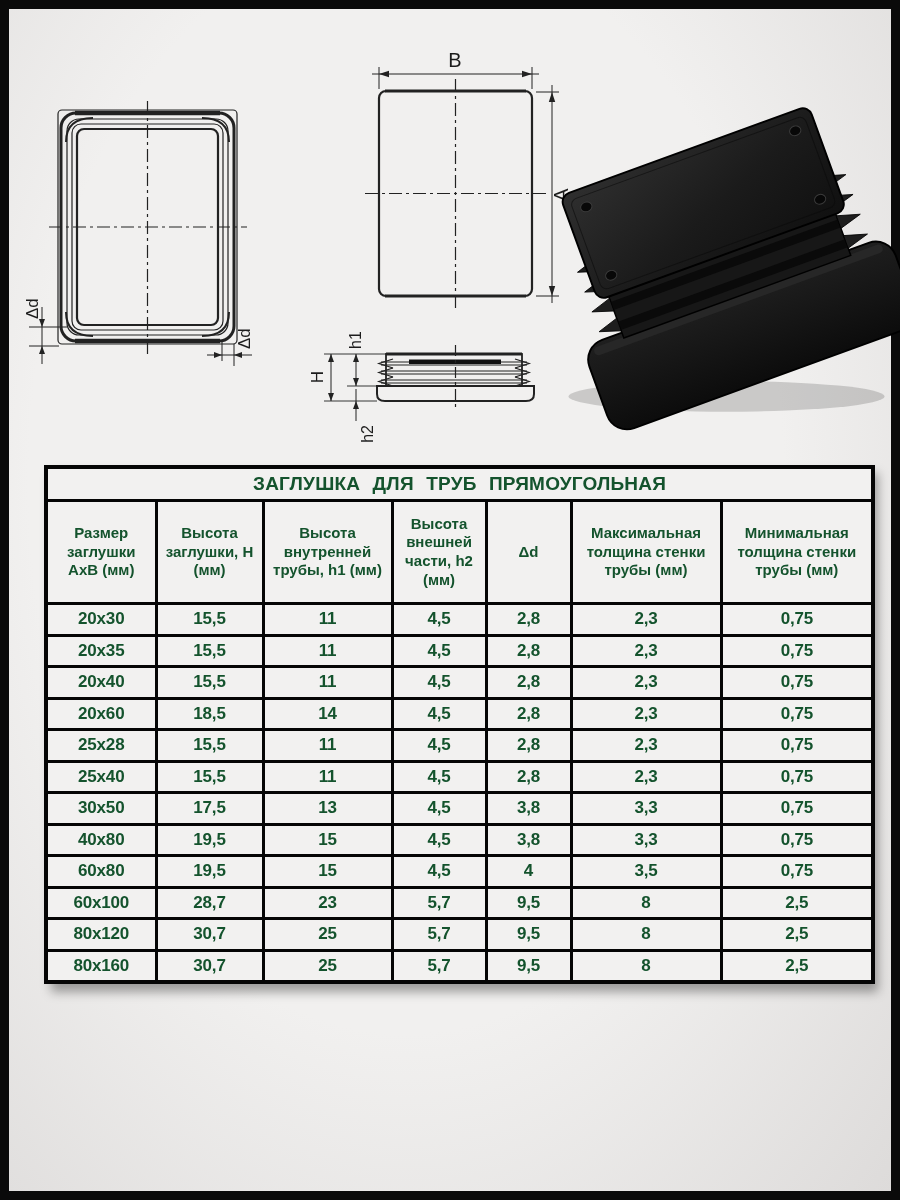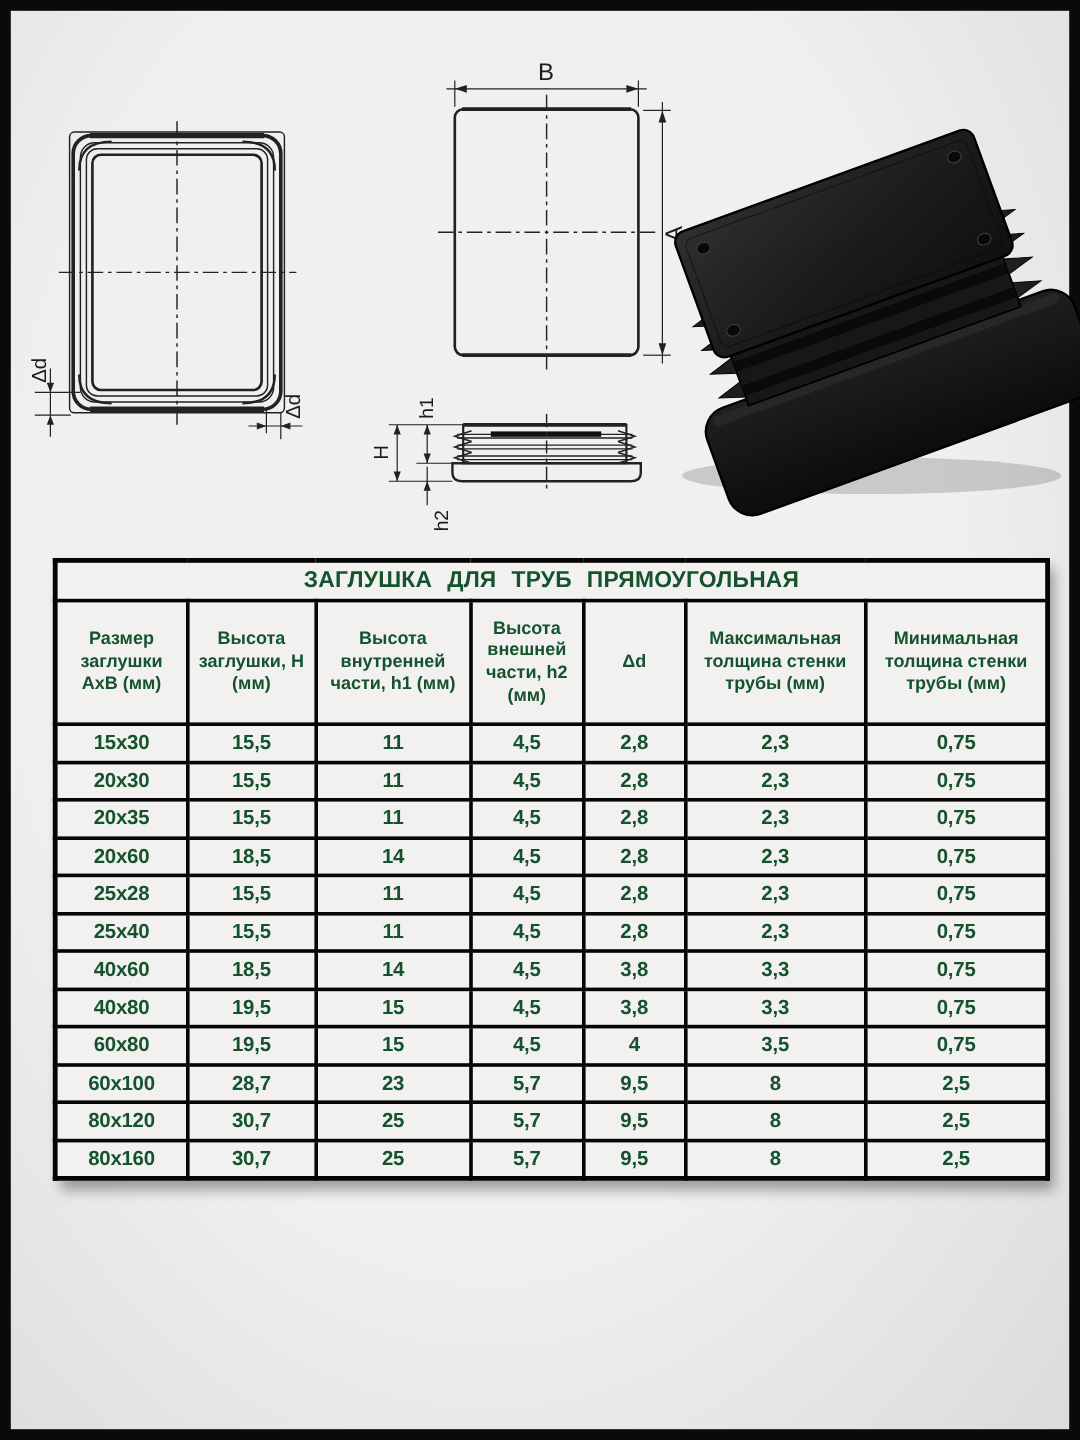--- a/index.html
+++ b/index.html
@@ -217,48 +217,48 @@
             <col style="width:150px">
             <col style="width:152px">
         </colgroup>
         <thead>
           <tr>
             <th class="title-cell" colspan="7">ЗАГЛУШКА ДЛЯ ТРУБ ПРЯМОУГОЛЬНАЯ</th>
           </tr>
           <tr class="head-row">
             <th>Размер заглушки АхВ (мм)</th>
             <th>Высота заглушки, Н (мм)</th>
-            <th>Высота внутренней части, h1 (мм)</th>
+            <th>Высота внутренней трубы, h1 (мм)</th>
             <th>Высота внешней части, h2 (мм)</th>
             <th>Δd</th>
             <th>Максимальная толщина стенки трубы (мм)</th>
             <th>Минимальная толщина стенки трубы (мм)</th>
           </tr>
         </thead>
         <tbody>
             <tr>
-              <td>15x30</td>
-              <td>15,5</td>
-              <td>11</td>
-              <td>4,5</td>
-              <td>2,8</td>
-              <td>2,3</td>
-              <td>0,75</td>
-            </tr>
-            <tr>
               <td>20x30</td>
               <td>15,5</td>
               <td>11</td>
               <td>4,5</td>
               <td>2,8</td>
               <td>2,3</td>
               <td>0,75</td>
             </tr>
             <tr>
               <td>20x35</td>
+              <td>15,5</td>
+              <td>11</td>
+              <td>4,5</td>
+              <td>2,8</td>
+              <td>2,3</td>
+              <td>0,75</td>
+            </tr>
+            <tr>
+              <td>20x40</td>
               <td>15,5</td>
               <td>11</td>
               <td>4,5</td>
               <td>2,8</td>
               <td>2,3</td>
               <td>0,75</td>
             </tr>
             <tr>
               <td>20x60</td>
               <td>18,5</td>
@@ -280,23 +280,23 @@
             <tr>
               <td>25x40</td>
               <td>15,5</td>
               <td>11</td>
               <td>4,5</td>
               <td>2,8</td>
               <td>2,3</td>
               <td>0,75</td>
             </tr>
             <tr>
-              <td>40x60</td>
-              <td>18,5</td>
-              <td>14</td>
+              <td>30x50</td>
+              <td>17,5</td>
+              <td>13</td>
               <td>4,5</td>
               <td>3,8</td>
               <td>3,3</td>
               <td>0,75</td>
             </tr>
             <tr>
               <td>40x80</td>
               <td>19,5</td>
               <td>15</td>
               <td>4,5</td>

